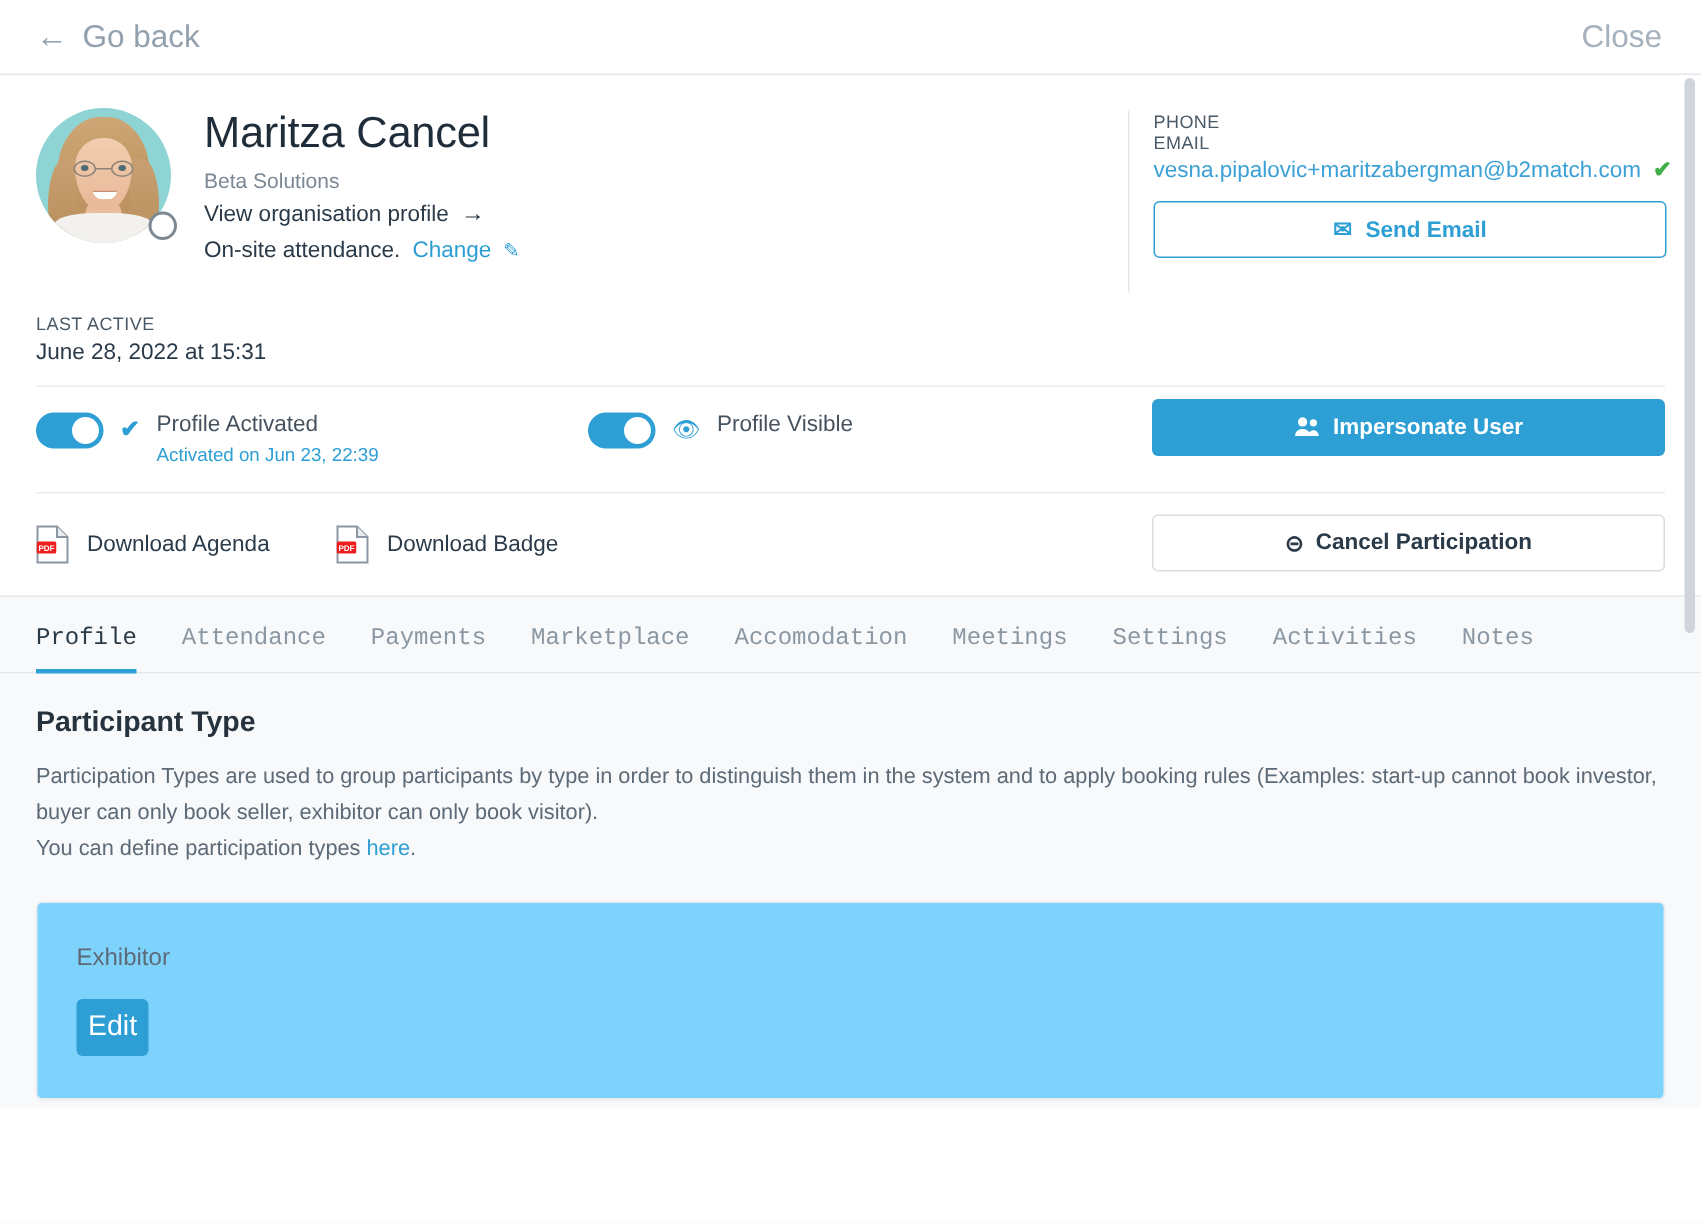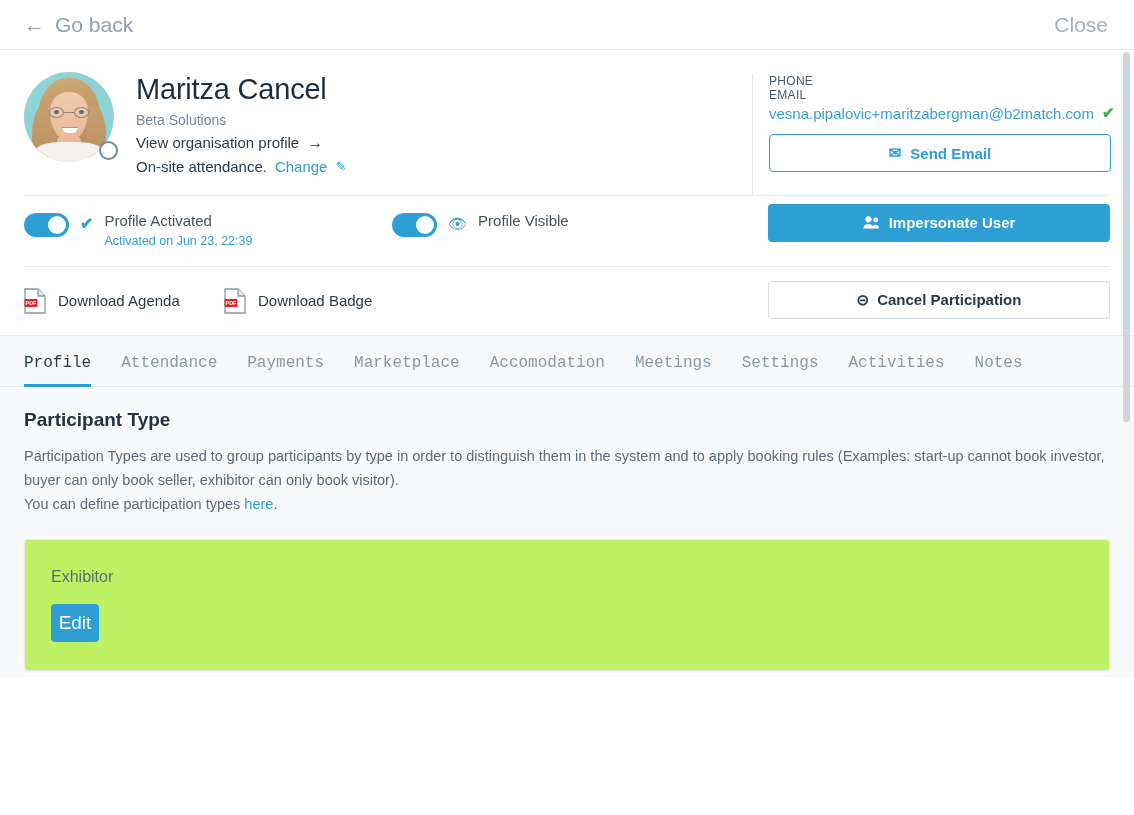--- a/index.html
+++ b/index.html
@@ -215,21 +215,21 @@
   }
   .tab.active { color: #2b3a47; border-bottom-color: #2e9fd4; }
 
   
   .content { background: #f7f9fa; padding: 22px 24px 0 24px; height: 290px; }
   .sec-title { font-size: 19px; color: #26333f; font-weight: bold; margin-bottom: 14px; }
   .sec-body { font-size: 14.5px; color: #5d6a77; line-height: 1.65; }
   .sec-body a { color: #2e9fd4; text-decoration: none; cursor: pointer; }
 
   .card {
-    margin-top: 22px; background: #bef264;
+    margin-top: 22px; background: #7dd3fc;
     border: 1px solid #e8ebee; border-radius: 4px;
     padding: 28px 26px;
     box-shadow: 0 1px 2px rgba(40,55,70,.05);
   }
   .card-label { font-size: 16px; color: #5d6a77; }
   .btn-edit {
     margin-top: 18px; width: 48px; height: 38px;
     background: #2e9fd4; color: #fff; border: none; border-radius: 4px;
     font-size: 19px; font-weight: normal; cursor: pointer;
   }
@@ -298,20 +298,24 @@
         <a>vesna.pipalovic+maritzabergman@b2match.com</a>
         <span class="check-green">✔</span>
       </div>
       <div class="btn-outline-blue">
         <span>✉</span>
         <span>Send Email</span>
       </div>
     </div>
   </div>
 
+  <div class="lastactive">
+    <div class="lab">LAST ACTIVE</div>
+    <div class="val">June 28, 2022 at 15:31</div>
+  </div>
 
   <div class="hr"></div>
 
   <div class="togrow">
     <div class="togcell first">
       <div class="switch">
           <div class="knob"></div>
         </div>
       <span class="tick-blue">✔</span>
       <div>

